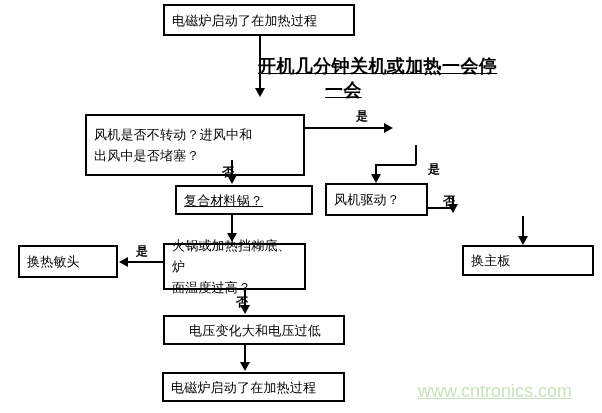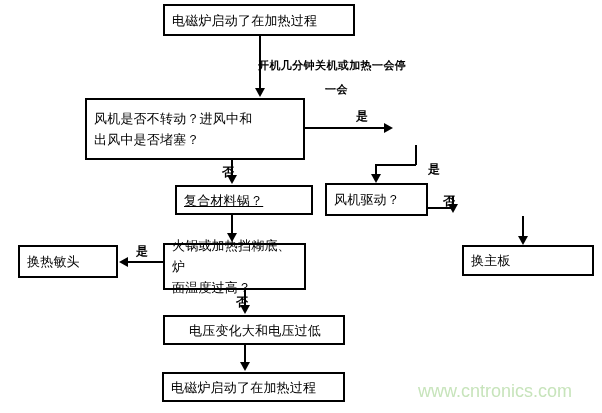--- a/index.html
+++ b/index.html
@@ -61,45 +61,46 @@
   .edge-label {
     position: absolute;
     font-size: 12px;
     font-weight: bold;
     color: #000000;
     line-height: 13px;
     white-space: nowrap;
   }
   .annotation {
     position: absolute;
-    font-size: 11px;
+    font-size: 18px;
     font-weight: bold;
     color: #000000;
     line-height: 20px;
     white-space: nowrap;
     letter-spacing: 0.4px;
+    text-decoration: underline;
   }
   .watermark {
     position: absolute;
     font-size: 18px;
     color: #c7e4bb;
     white-space: nowrap;
     font-family: "Liberation Sans", sans-serif;
   }
 </style>
 </head>
 <body>
 
 <div id="canvas">
 
   <div class="node" style="left:163px; top:4px; width:192px; height:32px;">
     <span>电磁炉启动了在加热过程</span>
   </div>
 
-  <div class="node" style="left:85px; top:98px; width:220px; height:62px;">
+  <div class="node" style="left:85px; top:114px; width:220px; height:62px;">
     <span>风机是否不转动？进风中和
 出风中是否堵塞？</span>
   </div>
 
 
   <div class="node" style="left:175px; top:185px; width:138px; height:30px;text-decoration:underline;">
     <span>复合材料锅？</span>
   </div>
 
   <div class="node" style="left:325px; top:183px; width:103px; height:33px;">
@@ -187,17 +188,17 @@
   </div>
 
   <div class="annotation" style="left:258px; top:56px;">
     <span>开机几分钟关机或加热一会停</span>
   </div>
 
   <div class="annotation" style="left:325px; top:80px;">
     <span>一会</span>
   </div>
 
-  <div class="watermark" style="left:418px; top:381px;">
+  <div class="watermark" style="left:418px; top:381px;text-decoration:underline;">
     <span>www.cntronics.com</span>
   </div>
 
 </div>
 
 </body></html>

